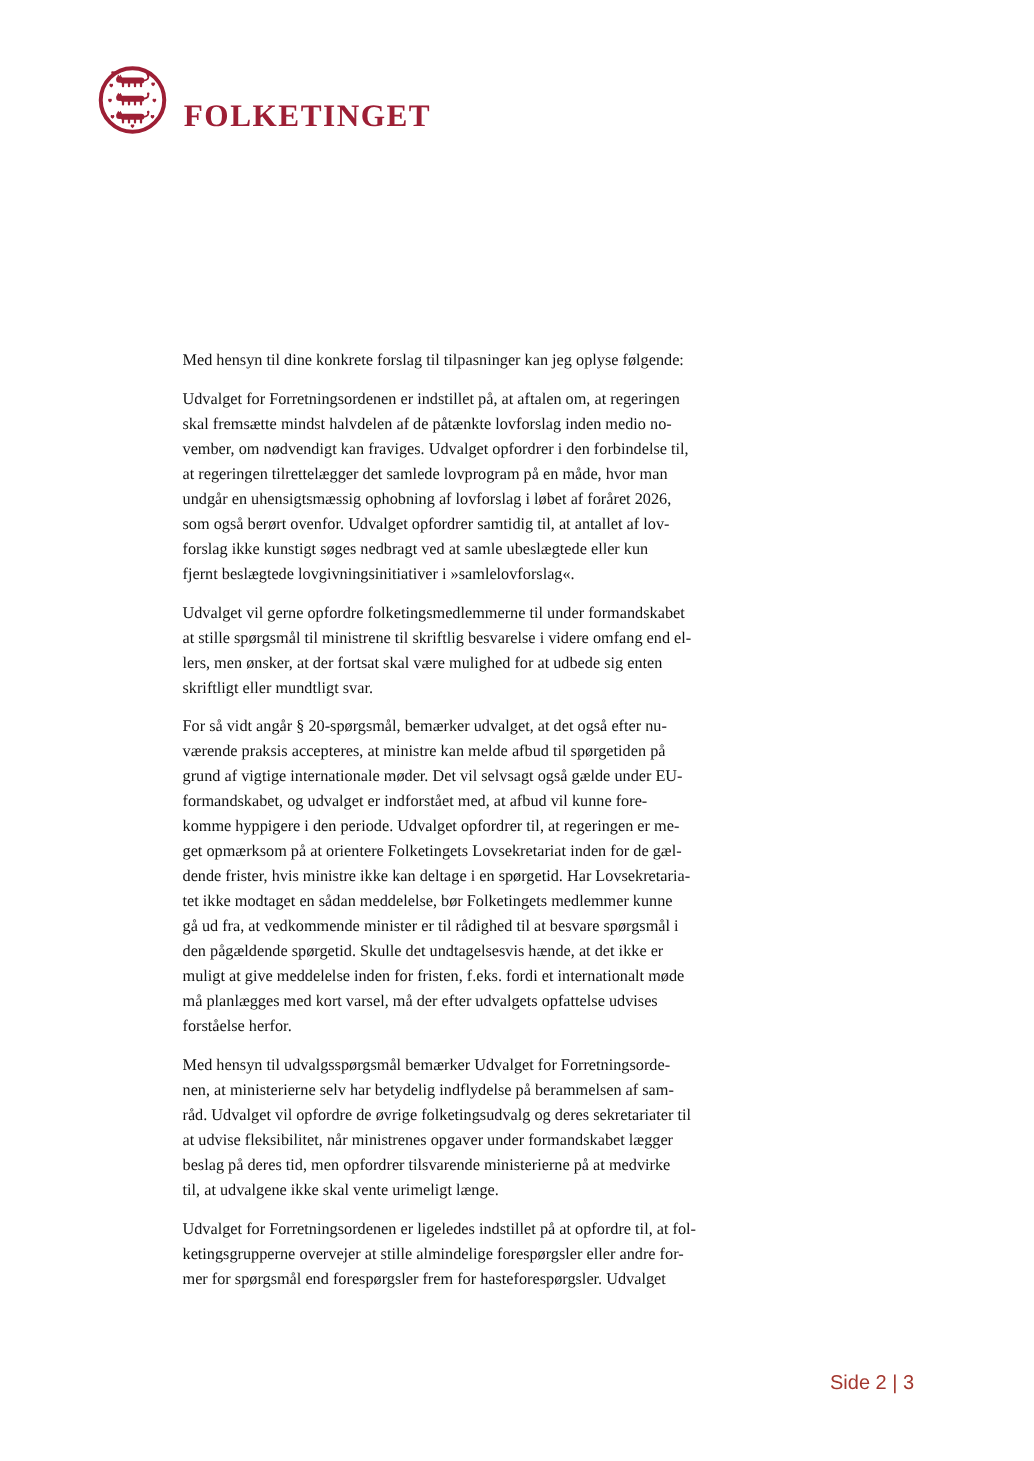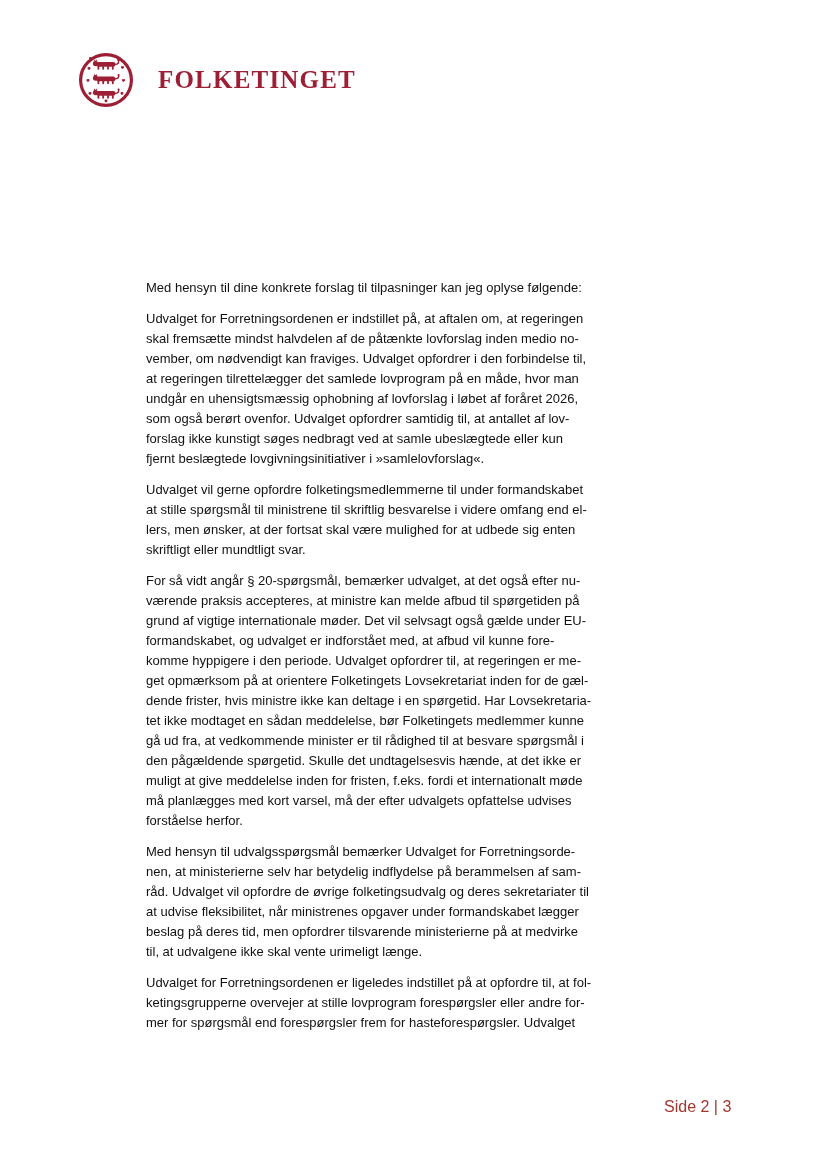--- a/index.html
+++ b/index.html
@@ -15,22 +15,22 @@
     height: 1169px;
     background: var(--page_bg);
     font-family: "Liberation Sans", sans-serif;
     overflow: hidden;
   }
   .logo {
     position: absolute;
     left: 78px;
     top: 52px;
     display: flex;
-    align-items: center;
-    gap: 24px;
+    align-items: flex-end;
+    gap: 13px;
   }
   .logo-mark {
     width: 56px;
     height: 56px;
     color: var(--brand_red);
     display: inline-block;
   }
   .logo-mark svg { display: block; }
   .logo-text {
     font-family: "Liberation Serif", serif;
@@ -39,20 +39,21 @@
     letter-spacing: 1.2px;
     color: var(--brand_red);
     line-height: 1;
     padding-bottom: 2px;
   }
   .letter-body {
     position: absolute;
     left: 146px;
     top: 278px;
     width: 560px;
+    font-family: Liberation Serif, serif;
   }
   .letter-body p {
     margin: 0 0 11px 0;
     font-size: 13px;
     line-height: 20px;
     color: var(--text_black);
     white-space: pre-line;
   }
   .page-footer {
     position: absolute;
@@ -129,21 +130,21 @@
 muligt at give meddelelse inden for fristen, f.eks. fordi et internationalt møde
 må planlægges med kort varsel, må der efter udvalgets opfattelse udvises
 forståelse herfor.</p>
     <p>Med hensyn til udvalgsspørgsmål bemærker Udvalget for Forretningsorde-
 nen, at ministerierne selv har betydelig indflydelse på berammelsen af sam-
 råd. Udvalget vil opfordre de øvrige folketingsudvalg og deres sekretariater til
 at udvise fleksibilitet, når ministrenes opgaver under formandskabet lægger
 beslag på deres tid, men opfordrer tilsvarende ministerierne på at medvirke
 til, at udvalgene ikke skal vente urimeligt længe.</p>
     <p>Udvalget for Forretningsordenen er ligeledes indstillet på at opfordre til, at fol-
-ketingsgrupperne overvejer at stille lovprogram forespørgsler eller andre for-
+ketingsgrupperne overvejer at stille almindelige forespørgsler eller andre for-
 mer for spørgsmål end forespørgsler frem for hasteforespørgsler. Udvalget</p>
   </main>
 
   <footer class="page-footer">
     <span>Side 2 | 3</span>
   </footer>
 
 </div>
 
 </body></html>

